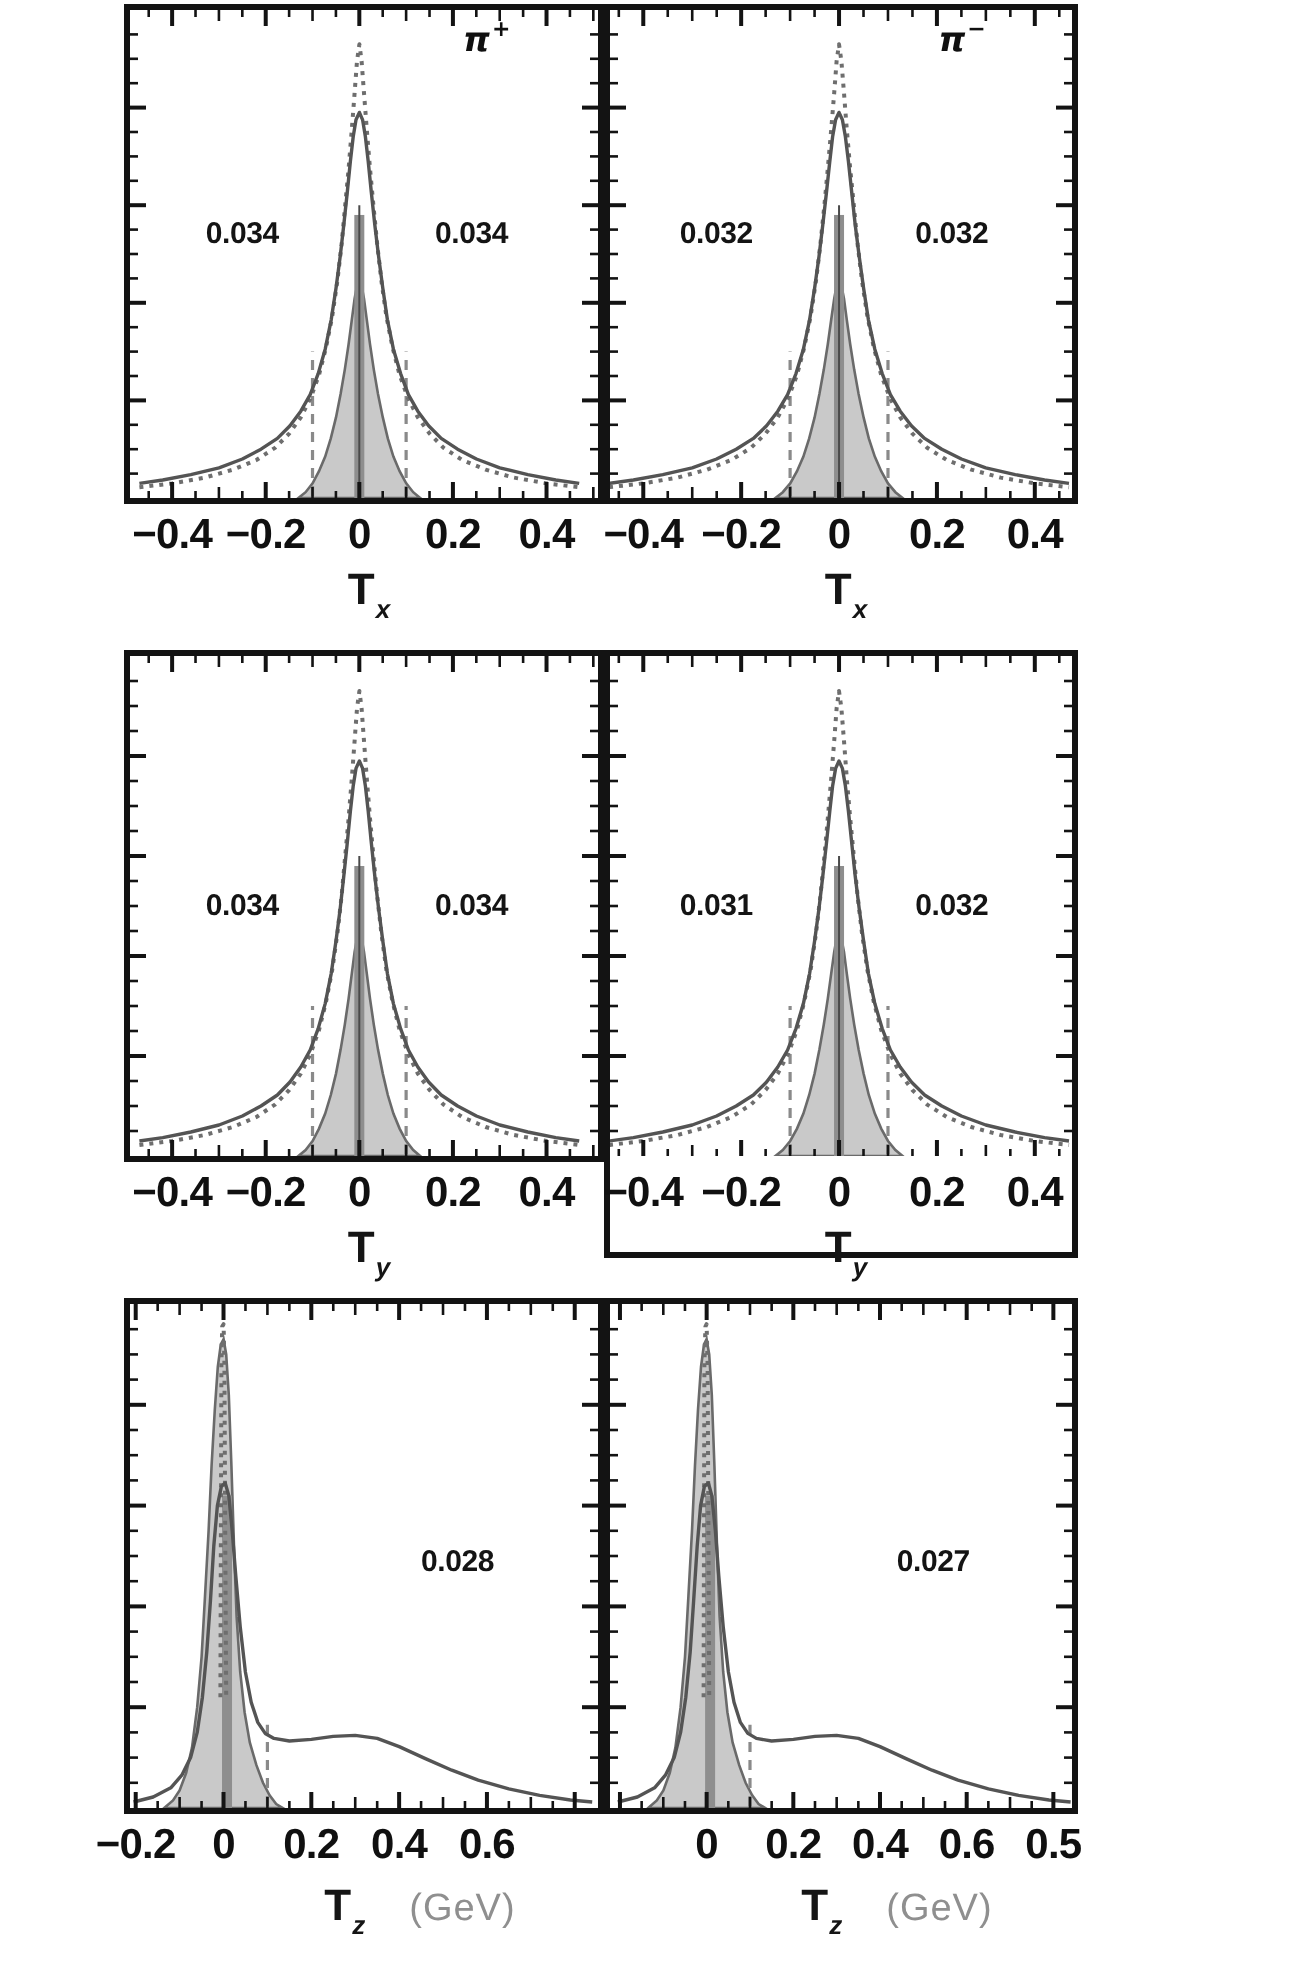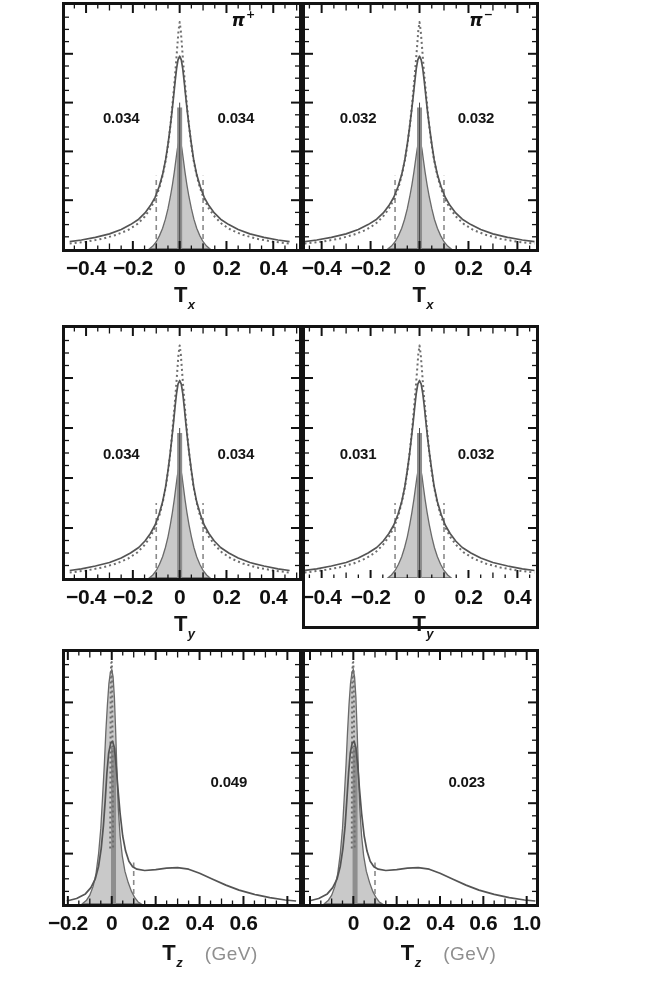--- a/index.html
+++ b/index.html
@@ -472,21 +472,21 @@
         <line x1="234" x2="230" y1="63" y2="63" stroke="#131313" stroke-width="1.3"></line>
         <line x1="0" x2="8" y1="50.39999999999999" y2="50.39999999999999" stroke="#131313" stroke-width="2"></line>
         <line x1="234" x2="226" y1="50.39999999999999" y2="50.39999999999999" stroke="#131313" stroke-width="2"></line>
         <line x1="0" x2="4" y1="37.799999999999976" y2="37.799999999999976" stroke="#131313" stroke-width="1.3"></line>
         <line x1="234" x2="230" y1="37.799999999999976" y2="37.799999999999976" stroke="#131313" stroke-width="1.3"></line>
         <line x1="0" x2="4" y1="25.199999999999996" y2="25.199999999999996" stroke="#131313" stroke-width="1.3"></line>
         <line x1="234" x2="230" y1="25.199999999999996" y2="25.199999999999996" stroke="#131313" stroke-width="1.3"></line>
         <line x1="0" x2="4" y1="12.599999999999984" y2="12.599999999999984" stroke="#131313" stroke-width="1.3"></line>
         <line x1="234" x2="230" y1="12.599999999999984" y2="12.599999999999984" stroke="#131313" stroke-width="1.3"></line>
       </svg>
-      <div class="ann" style="left: 163.8px; top: 128.52px;">0.049</div>
+      <div class="ann" style="left: 163.8px; top: 128.52px;">0.028</div>
     </div>
   <div class="plot p5">
       <svg width="231" height="252">
         <polygon points="19.1,252.0 23.4,248.2 26.7,243.2 29.9,234.4 32.7,221.8 35.3,201.6 37.5,176.4 39.2,146.2 41.0,113.4 42.5,80.6 44.0,52.9 45.5,31.5 47.0,20.2 48.3,17.6 49.6,25.2 50.9,45.4 52.2,80.6 53.5,121.0 54.8,156.2 56.6,184.0 58.7,204.1 61.3,219.2 64.6,230.6 67.8,239.4 71.1,245.7 74.3,250.0 77.6,252.0 77.6,252 19.1,252" fill="#c9c9c9" stroke="#6a6a6a" stroke-width="1.3"></polygon>
         <rect x="47.55722326454034" y="95.76" width="5" height="156.24" fill="#8e8e8e"></rect>
         <line x1="69.99343339587242" x2="69.99343339587242" y1="251" y2="210.42" stroke="#8a8a8a" stroke-width="1.6" stroke-dasharray="5 4"></line>
         <polyline points="46.8,196.6 47.2,30.2 47.7,11.3 48.3,10.1 48.8,30.2 49.2,113.4 49.6,196.6" fill="none" stroke="#6e6e6e" stroke-width="2" stroke-dasharray="2 3" stroke-linejoin="round"></polyline>
         <polyline points="3.9,249.0 13.7,246.5 22.3,241.9 27.7,235.6 32.1,226.8 35.3,214.2 37.9,196.6 40.1,173.9 41.8,148.7 43.6,121.0 45.3,100.8 47.2,91.2 49.2,89.5 50.9,95.8 52.7,113.4 54.4,136.1 56.6,161.3 59.2,184.0 62.0,199.1 65.2,209.2 68.9,214.7 73.2,217.2 80.8,218.5 91.7,217.7 102.5,216.2 113.3,215.7 124.2,217.2 135.0,221.3 148.0,227.3 161.0,233.1 174.0,238.1 189.2,242.4 204.3,245.7 219.5,248.0 230.3,249.0" fill="none" stroke="#545454" stroke-width="1.7" stroke-linejoin="round"></polyline>
         <line x1="4.984052532833019" x2="4.984052532833019" y1="252" y2="244" stroke="#131313" stroke-width="2"></line>
         <line x1="4.984052532833019" x2="4.984052532833019" y1="0" y2="8" stroke="#131313" stroke-width="2"></line>
@@ -562,21 +562,21 @@
         <line x1="231" x2="227" y1="63" y2="63" stroke="#131313" stroke-width="1.3"></line>
         <line x1="0" x2="8" y1="50.39999999999999" y2="50.39999999999999" stroke="#131313" stroke-width="2"></line>
         <line x1="231" x2="223" y1="50.39999999999999" y2="50.39999999999999" stroke="#131313" stroke-width="2"></line>
         <line x1="0" x2="4" y1="37.799999999999976" y2="37.799999999999976" stroke="#131313" stroke-width="1.3"></line>
         <line x1="231" x2="227" y1="37.799999999999976" y2="37.799999999999976" stroke="#131313" stroke-width="1.3"></line>
         <line x1="0" x2="4" y1="25.199999999999996" y2="25.199999999999996" stroke="#131313" stroke-width="1.3"></line>
         <line x1="231" x2="227" y1="25.199999999999996" y2="25.199999999999996" stroke="#131313" stroke-width="1.3"></line>
         <line x1="0" x2="4" y1="12.599999999999984" y2="12.599999999999984" stroke="#131313" stroke-width="1.3"></line>
         <line x1="231" x2="227" y1="12.599999999999984" y2="12.599999999999984" stroke="#131313" stroke-width="1.3"></line>
       </svg>
-      <div class="ann" style="left: 161.7px; top: 128.52px;">0.023</div>
+      <div class="ann" style="left: 161.7px; top: 128.52px;">0.027</div>
     </div>
 <div class="ticklabel" style="left: 86.06px; top: 256px;">−0.4</div>
     <div class="ticklabel" style="left: 132.86px; top: 256px;">−0.2</div>
     <div class="ticklabel" style="left: 179.66px; top: 256px;">0</div>
     <div class="ticklabel" style="left: 226.46px; top: 256px;">0.2</div>
     <div class="ticklabel" style="left: 273.26px; top: 256px;">0.4</div>
     <div class="axistitle" style="left: 184px; top: 282px;"><span class="base">T</span><sub>x</sub></div>
     <div class="ticklabel" style="left: 321.64px; top: 256px;">−0.4</div>
     <div class="ticklabel" style="left: 370.581px; top: 256px;">−0.2</div>
     <div class="ticklabel" style="left: 419.521px; top: 256px;">0</div>
@@ -598,15 +598,15 @@
     <div class="ticklabel" style="left: 67.8537px; top: 911px;">−0.2</div>
     <div class="ticklabel" style="left: 111.756px; top: 911px;">0</div>
     <div class="ticklabel" style="left: 155.659px; top: 911px;">0.2</div>
     <div class="ticklabel" style="left: 199.561px; top: 911px;">0.4</div>
     <div class="ticklabel" style="left: 243.463px; top: 911px;">0.6</div>
     <div class="axistitle" style="left: 210px; top: 940px;"><span class="base">T</span><sub>z</sub><span class="unit">(GeV)</span></div>
     <div class="ticklabel" style="left: 353.324px; top: 911px;">0</div>
     <div class="ticklabel" style="left: 396.663px; top: 911px;">0.2</div>
     <div class="ticklabel" style="left: 440.003px; top: 911px;">0.4</div>
     <div class="ticklabel" style="left: 483.342px; top: 911px;">0.6</div>
-    <div class="ticklabel" style="left: 526.682px; top: 911px;">1.0</div>
+    <div class="ticklabel" style="left: 526.682px; top: 911px;">0.5</div>
     <div class="axistitle" style="left: 448.5px; top: 940px;"><span class="base">T</span><sub>z</sub><span class="unit">(GeV)</span></div>
   </div>
 
 </body></html>

